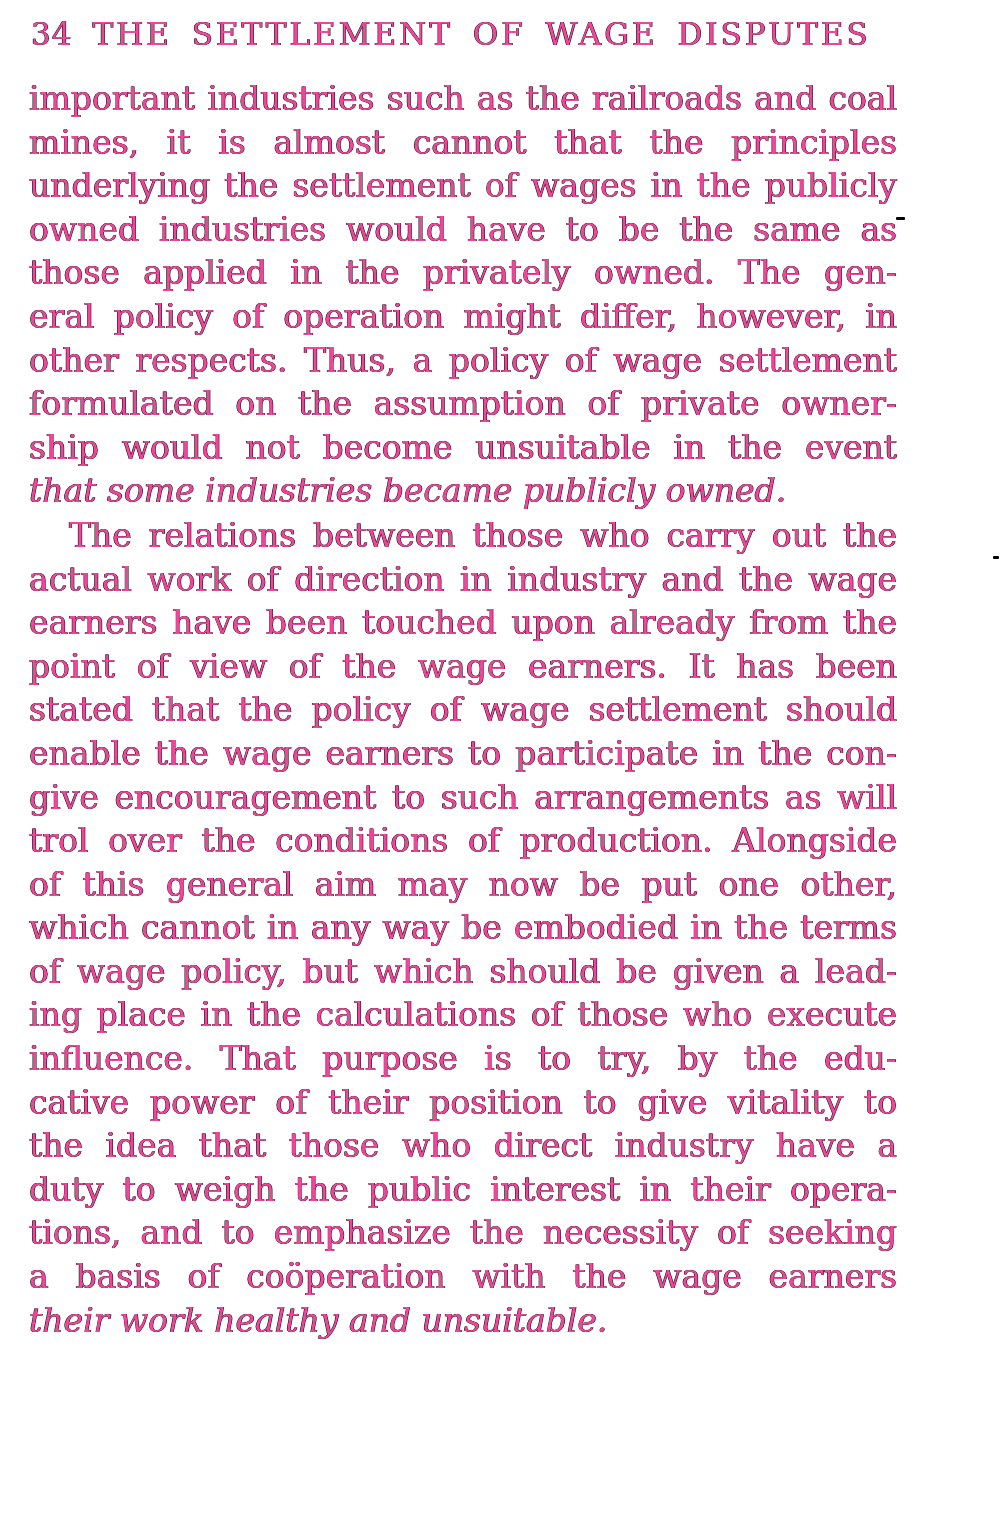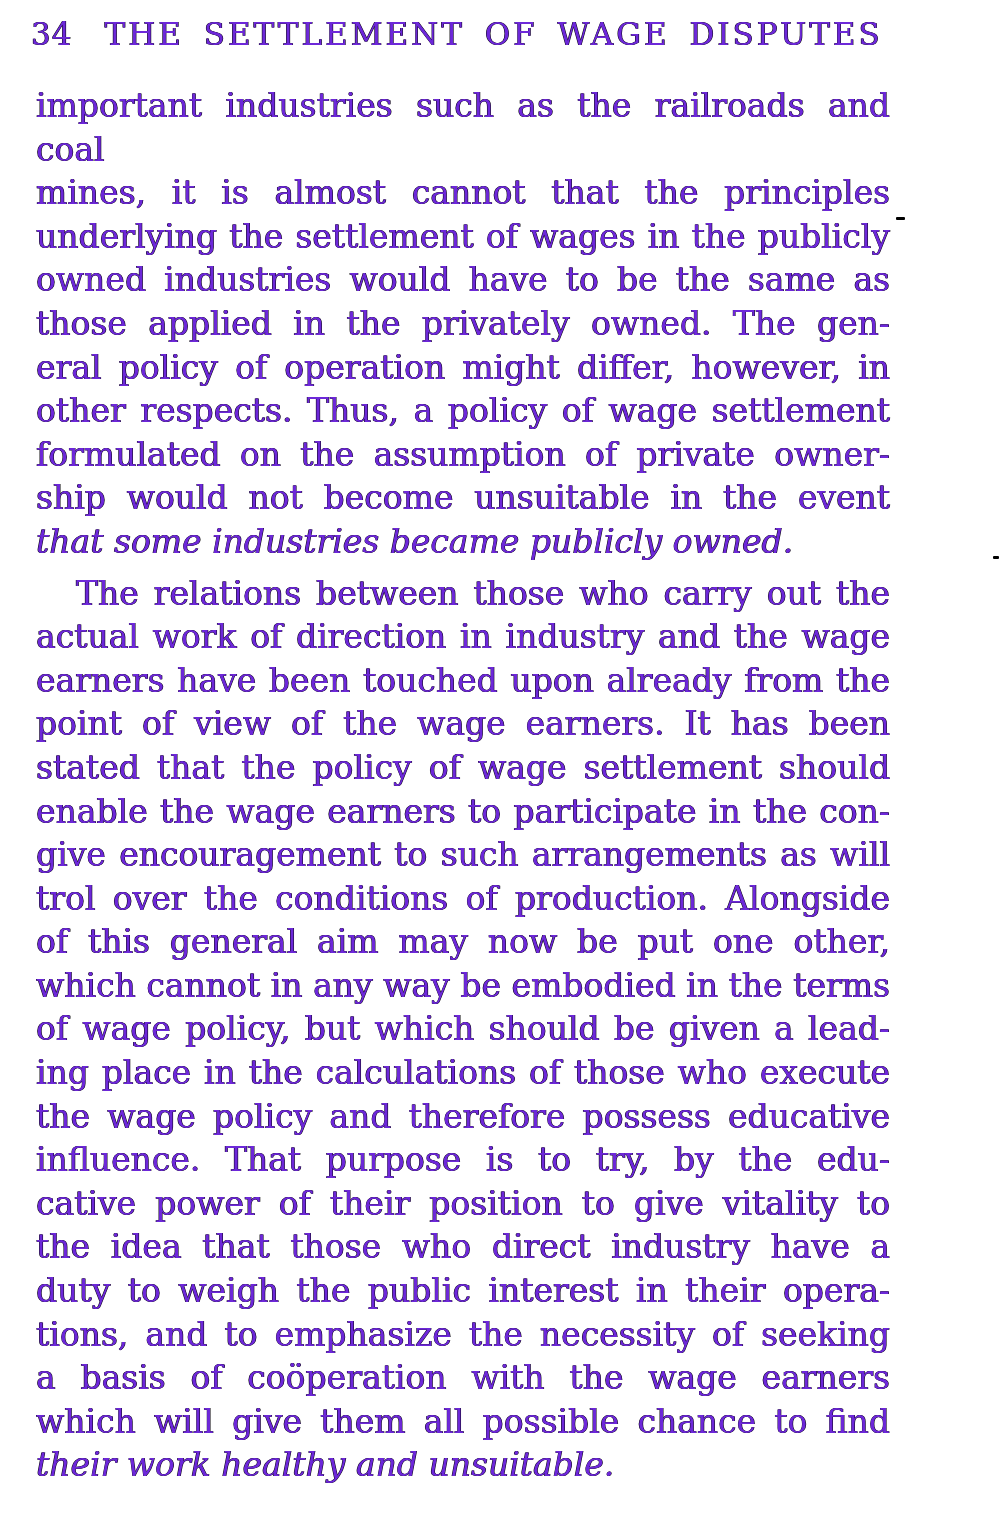--- a/index.html
+++ b/index.html
@@ -5,56 +5,56 @@
   html, body {
     margin: 0;
     padding: 0;
     background: #ffffff;
   }
   .page {
     position: relative;
     width: 1000px;
     height: 1539px;
     background: #ffffff;
-    color: #6d28d9;
+    color: #ec4899;
     font-family: "DejaVu Serif", "Liberation Serif", serif;
     overflow: hidden;
   }
   
   .header {
     position: absolute;
     top: 14px;
     left: 31px;
     right: 30px;
     display: flex;
     align-items: baseline;
     font-size: 31px;
     line-height: 40px;
     white-space: nowrap;
     text-shadow: 0.5px 0.3px 0 #000, -0.4px -0.2px 0 #000;
   }
   .page-number {
     letter-spacing: 1px;
   }
   .running-title {
-    margin-left: 32px;
+    margin-left: 20px;
     letter-spacing: 3px;
     word-spacing: 7px;
   }
   
   .body-text {
     position: absolute;
     top: 76px;
     left: 28px;
     width: 870px;
     font-size: 33px;
     line-height: 43.6px;
     text-shadow: 0.5px 0.3px 0 #000, -0.4px -0.2px 0 #000;
   }
-  .paragraph { margin: 8px; }
+  .paragraph { margin: 1px; }
   .line {
     text-align: justify;
     text-align-last: justify;
   }
   .line.last {
     text-align-last: left;
     font-style: italic;
   }
   .line.indent {
     text-indent: 40px;
@@ -97,28 +97,26 @@
         <div class="line">earners have been touched upon already from the</div>
         <div class="line">point of view of the wage earners. It has been</div>
         <div class="line">stated that the policy of wage settlement should</div>
         <div class="line">enable the wage earners to participate in the con-</div>
         <div class="line">give encouragement to such arrangements as will</div>
         <div class="line">trol over the conditions of production. Alongside</div>
         <div class="line">of this general aim may now be put one other,</div>
         <div class="line">which cannot in any way be embodied in the terms</div>
         <div class="line">of wage policy, but which should be given a lead-</div>
         <div class="line">ing place in the calculations of those who execute</div>
-        <div class="line">the wage policy and therefore possess educative</div>
         <div class="line">influence. That purpose is to try, by the edu-</div>
         <div class="line">cative power of their position to give vitality to</div>
         <div class="line">the idea that those who direct industry have a</div>
         <div class="line">duty to weigh the public interest in their opera-</div>
         <div class="line">tions, and to emphasize the necessity of seeking</div>
         <div class="line">a basis of coöperation with the wage earners</div>
-        <div class="line">which will give them all possible chance to find</div>
         <div class="line last">their work healthy and unsuitable.</div>
       </div>
     </div>
 
   <div class="artifact a1"></div>
   <div class="artifact a2"></div>
 
 </div>
 
 </body></html>

